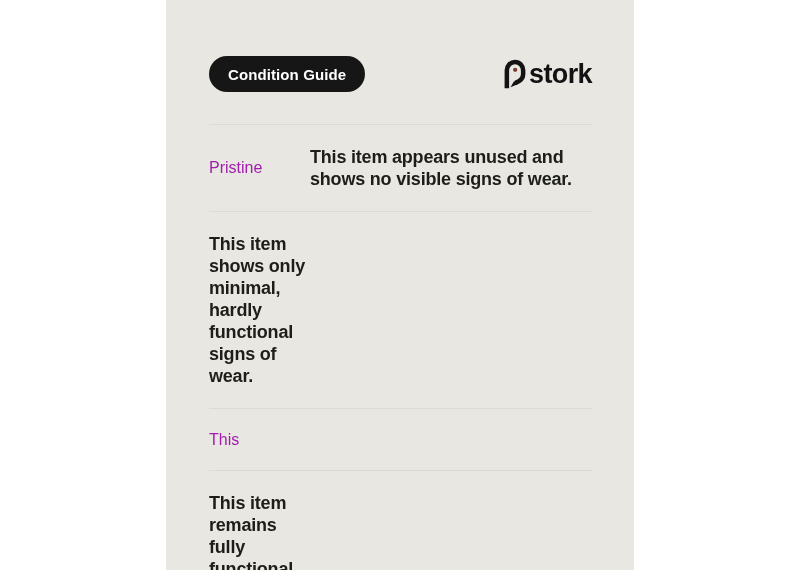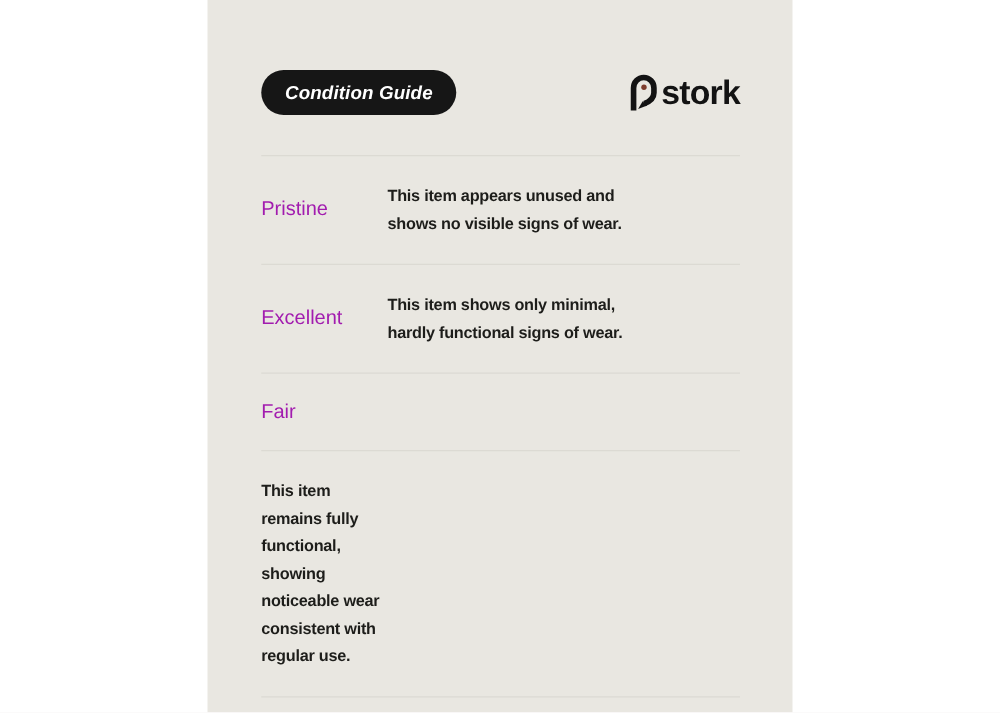--- a/index.html
+++ b/index.html
@@ -36,21 +36,20 @@
     align-items: center;
     height: 36px;
     padding: 0 19px;
     border-radius: 18px;
     background: #161616;
     color: #ffffff;
     font-size: 15px;
     font-weight: 700;
     letter-spacing: 0.1px;
     white-space: nowrap;
-    font-style: italic;
   }
   .logo {
     display: flex;
     align-items: center;
     gap: 1px;
   }
   .logo svg {
     display: block;
   }
   .logo-word {
@@ -71,21 +70,21 @@
     padding: 21px 0;
     border-top: 1px solid #dcdad3;
   }
   .row-label {
     font-size: 16px;
     font-weight: 400;
     color: #a21caf;
     line-height: 1.2;
   }
   .row-desc {
-    font-size: 13px;
+    font-size: 18px;
     font-weight: 700;
     color: #1d1d1a;
     line-height: 22px;
     letter-spacing: -0.2px;
     white-space: pre-line;
     max-width: 284px;
   }
 </style>
 </head>
 <body>
@@ -110,27 +109,26 @@
 
     <div class="table">
 
       <div class="row">
         <div class="row-label">Pristine</div>
         <div class="row-desc">This item appears unused and
 shows no visible signs of wear.</div>
       </div>
 
       <div class="row">
-        <div class="row-label">Excellent</div>
         <div class="row-desc">This item shows only minimal,
 hardly functional signs of wear.</div>
       </div>
 
       <div class="row">
-        <div class="row-label">Fair</div>
+        <div class="row-label">This</div>
       </div>
 
       <div class="row">
         <div class="row-desc">This item remains fully functional,
 showing noticeable wear
 consistent with regular use.</div>
       </div>
 
     </div>
   </div>

